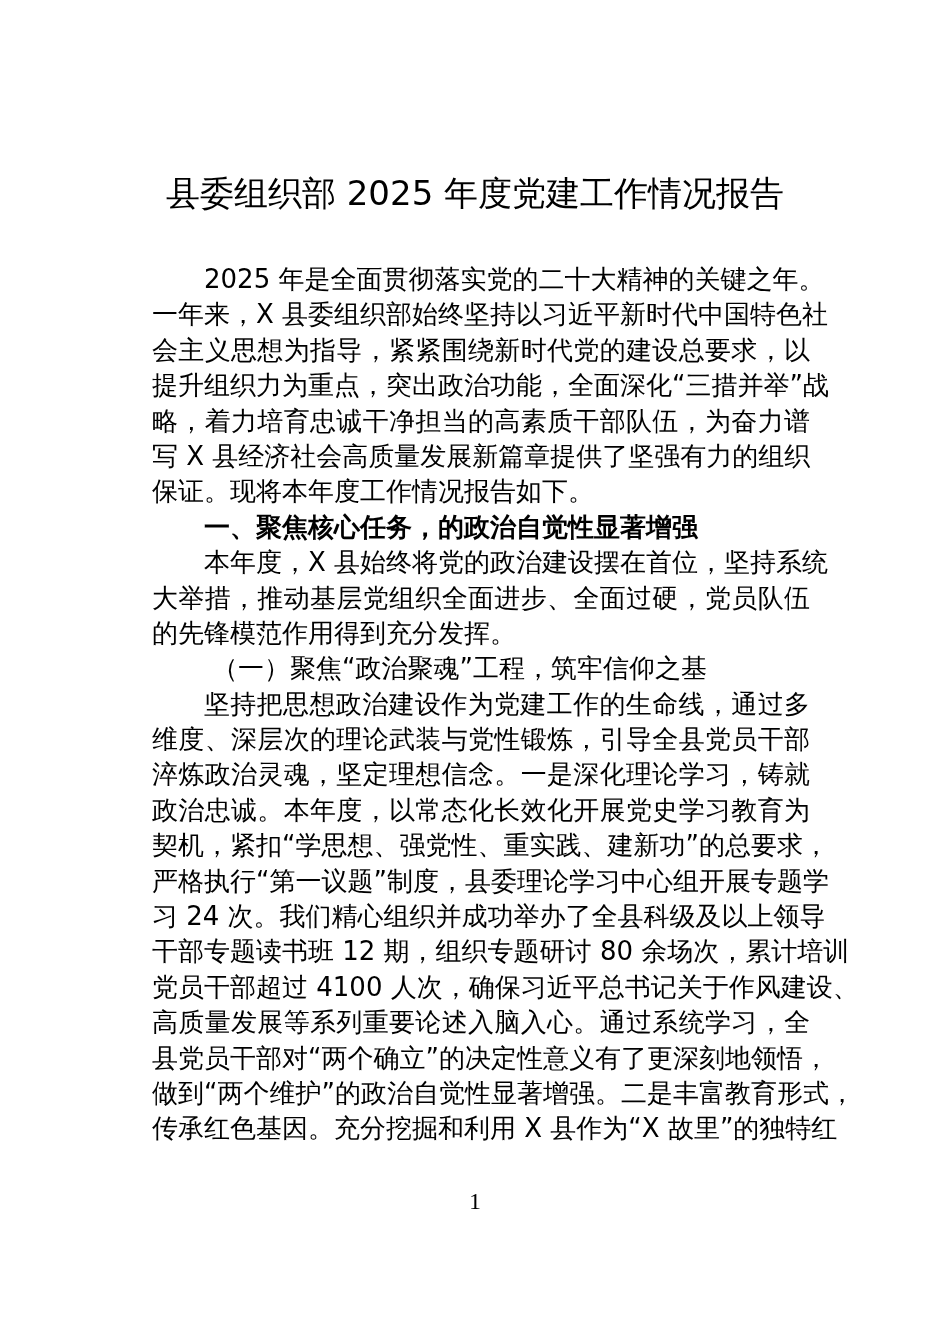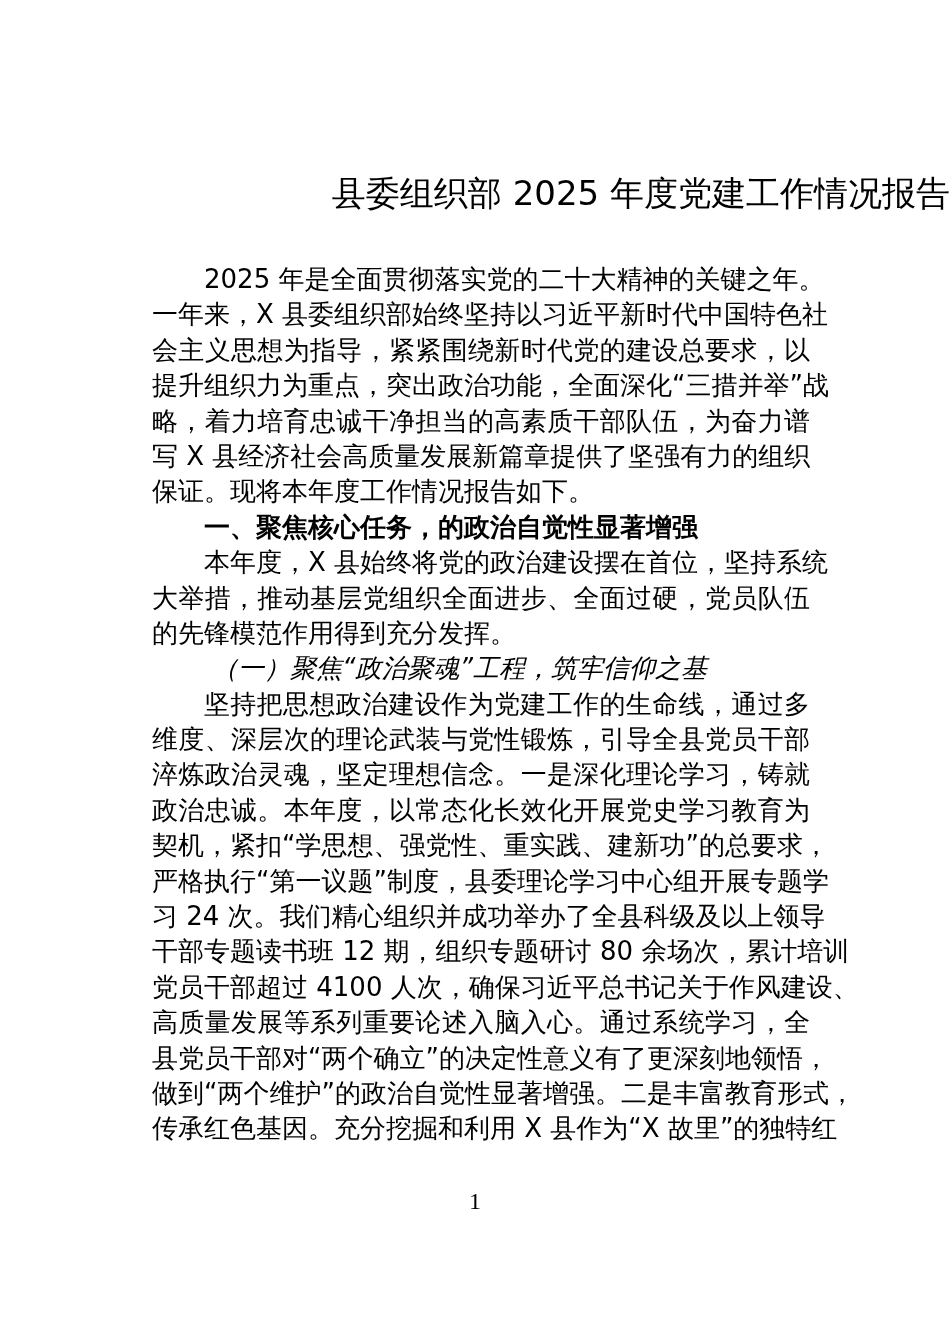--- a/index.html
+++ b/index.html
@@ -1,34 +1,34 @@
 <!DOCTYPE html>
 <html><head>
 <meta charset="utf-8">
 <style>
   html, body { margin: 0; padding: 0; background: #ffffff; }
   body { width: 950px; height: 1344px; position: relative; overflow: hidden; }
   .page { position: absolute; left: 0; top: 0; width: 950px; height: 1344px; background: #fff; }
   .title {
-    position: absolute; left: 0; top: 168px; width: 950px; text-align: right;
+    position: absolute; left: 0; top: 168px; width: 950px; text-align: center;
     font-family: "DejaVu Sans", "Liberation Sans", sans-serif;
     font-size: 34px; color: #000; letter-spacing: 0px; line-height: 50px;
   }
   .body {
     position: absolute; left: 145px; top: 262px; width: 665px;
     font-family: "DejaVu Sans", "Liberation Serif", sans-serif;
     font-size: 26px; color: #000; line-height: 35.4px;
   }
   .line {
     display: block; height: 35.4px; white-space: nowrap;
     text-align: justify; text-align-last: justify; margin-left: 7px;
   }
   .line.last { text-align-last: left; }
   .indent { padding-left: 52px; }
-  .indent2 { padding-left: 60px; font-style: italic; }
+  .indent2 { padding-left: 60px; }
   .heading { font-weight: bold; }
   .page-number {
     position: absolute; left: 0; top: 1188px; width: 950px; text-align: center;
     font-family: "Liberation Serif", serif; font-size: 24px; color: #000;
   }
 </style>
 </head>
 <body>
 
 <div class="page">

